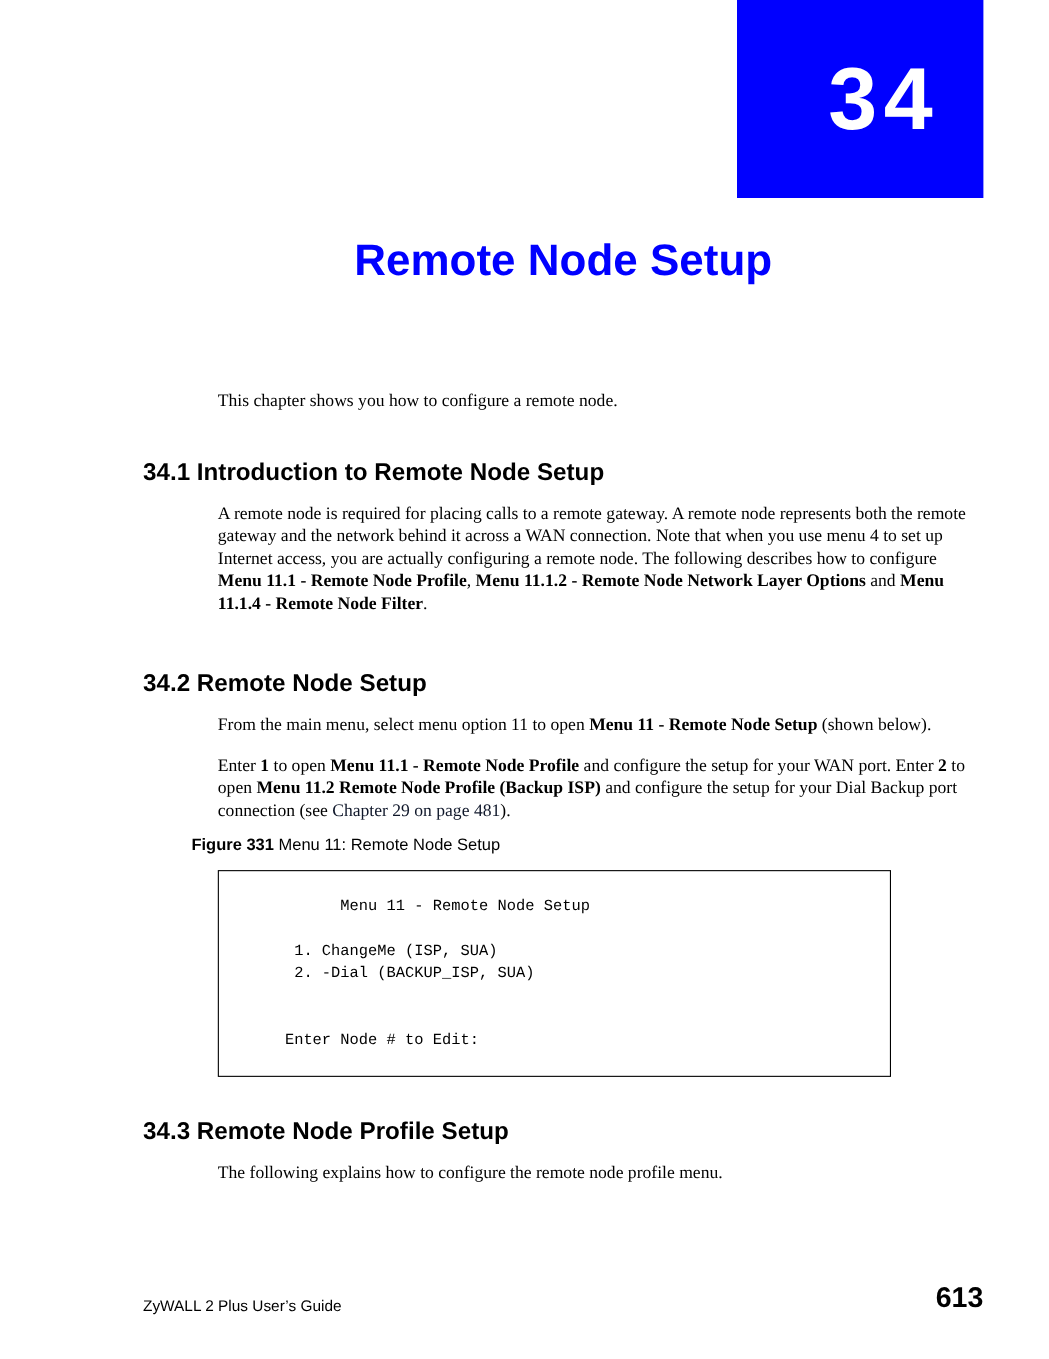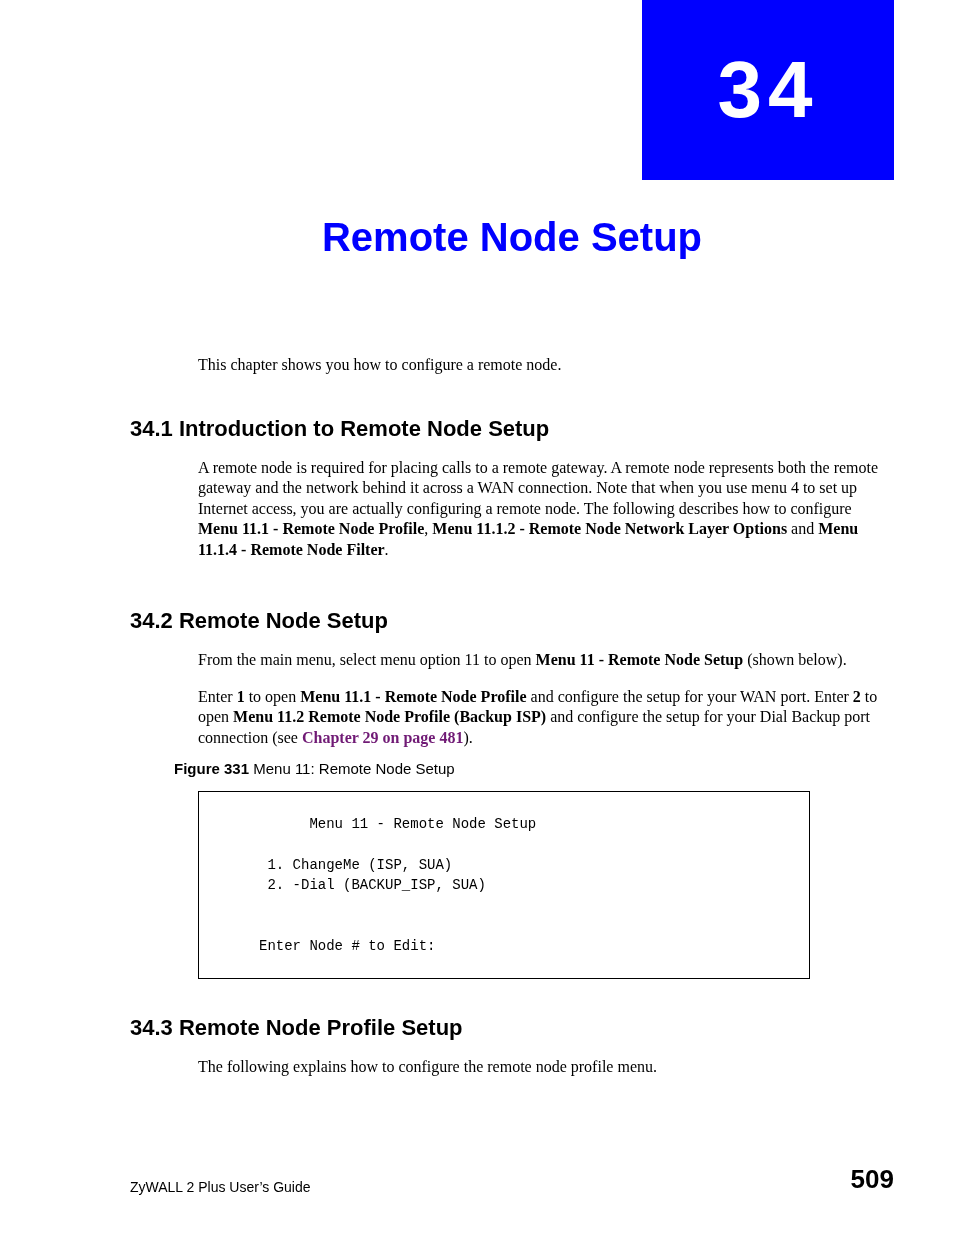--- a/index.html
+++ b/index.html
@@ -13,31 +13,32 @@
     width: 954px;
     height: 1235px;
     position: relative;
     box-sizing: border-box;
     padding: 0 60px 0 130px;
   }
   .chapter-block {
     position: absolute;
     top: 0;
     right: 60px;
-    width: 252px;
+    width: 181px;
     height: 180px;
     background: #0000ff;
     color: #fff;
     display: flex;
     align-items: center;
     justify-content: center;
     font-family: Arial, Helvetica, sans-serif;
     font-weight: bold;
     font-size: 80px;
     letter-spacing: 6px;
+    padding-left: 43px;
   }
   .chapter-title {
     position: absolute;
     top: 215px;
     right: 60px;
     left: 130px;
     text-align: center;
     font-family: Arial, Helvetica, sans-serif;
     font-weight: bold;
     font-size: 40px;
@@ -60,22 +61,21 @@
     font-size: 22px;
     margin: 0 0 12px 0;
   }
   .body-para {
     margin-left: 68px;
     font-size: 16px;
     line-height: 1.28;
     margin-bottom: 12px;
   }
   .lk {
-    color: #701a75;
-    font-weight: bold;
+    color: #0f172a;
   }
   .figcap {
     font-family: Arial, Helvetica, sans-serif;
     font-size: 15px;
     margin-left: 44px;
     margin-top: 6px;
     margin-bottom: 14px;
   }
   .figcap .figb { font-weight: bold; }
   .menu-box {
@@ -151,16 +151,16 @@
 
 Enter Node # to Edit:</div>
 
     <h2 class="section">34.3  Remote Node Profile Setup</h2>
     <p class="body-para">The following explains how to configure the remote node profile menu.</p>
 
   </div>
 
   <div class="footer">
     <span class="footer-left">ZyWALL 2 Plus User’s Guide</span>
-    <span class="footer-right">509</span>
+    <span class="footer-right">613</span>
   </div>
 
 </div>
 
 </body></html>

